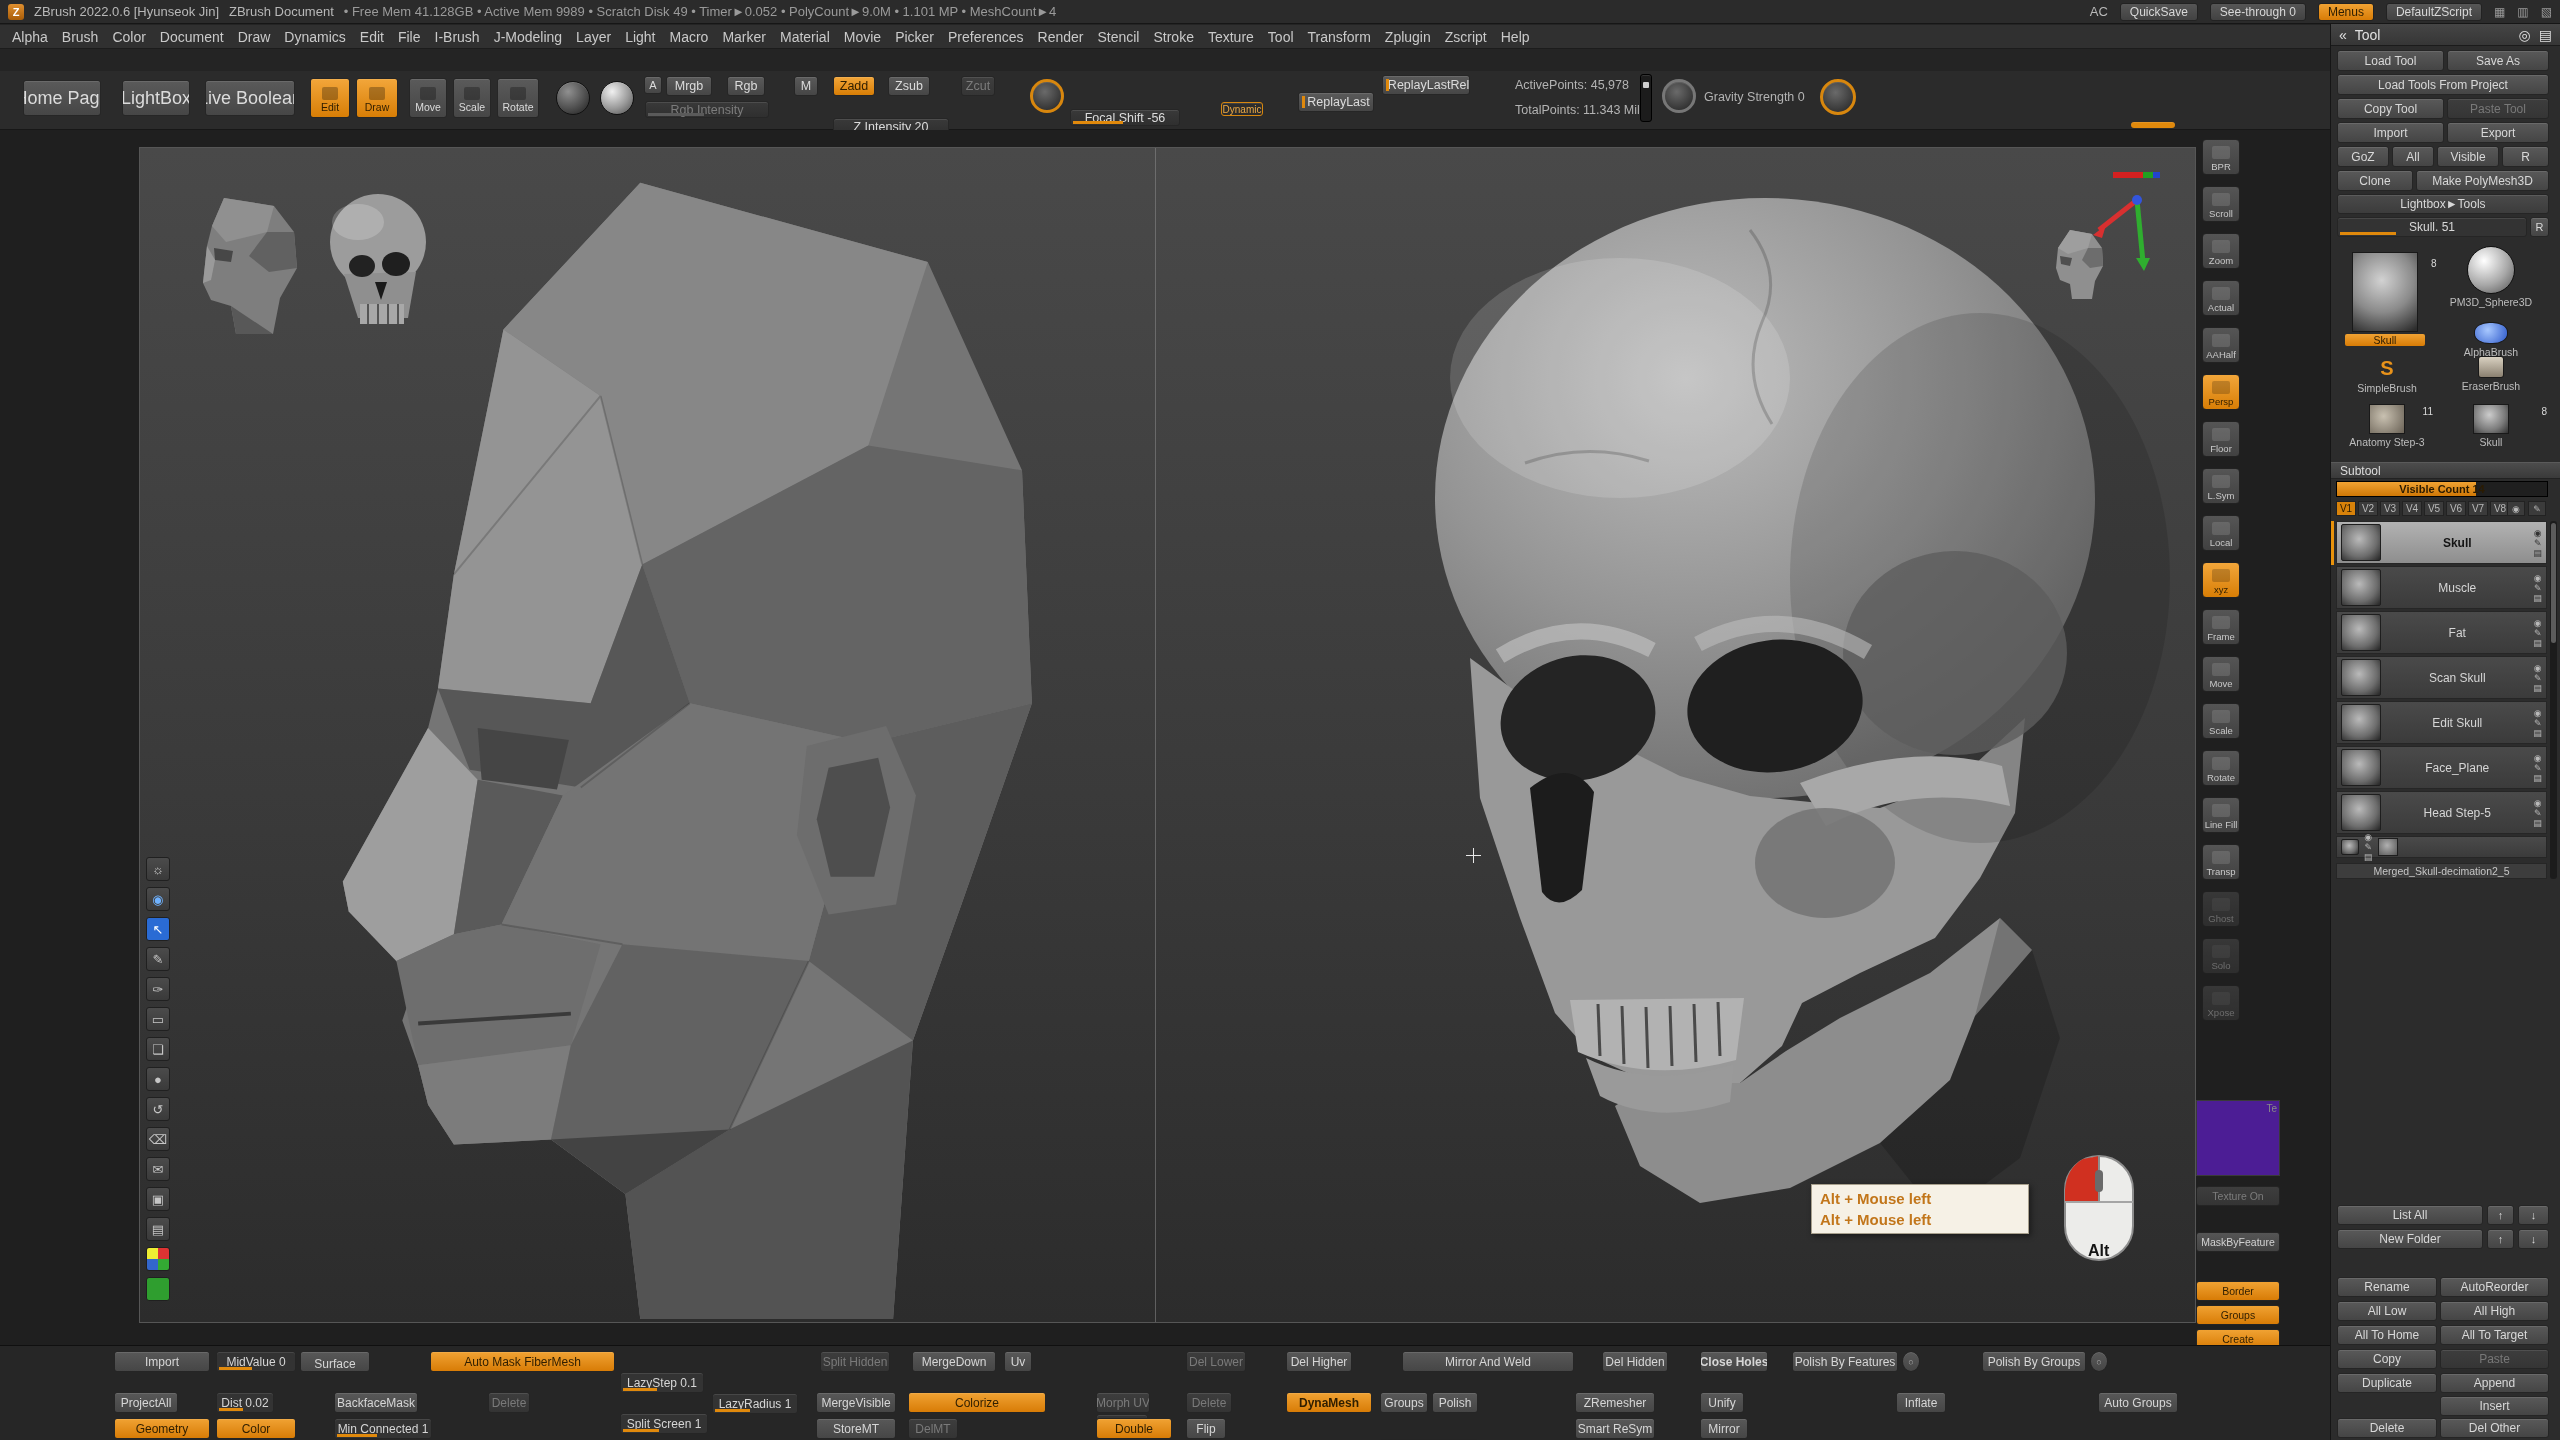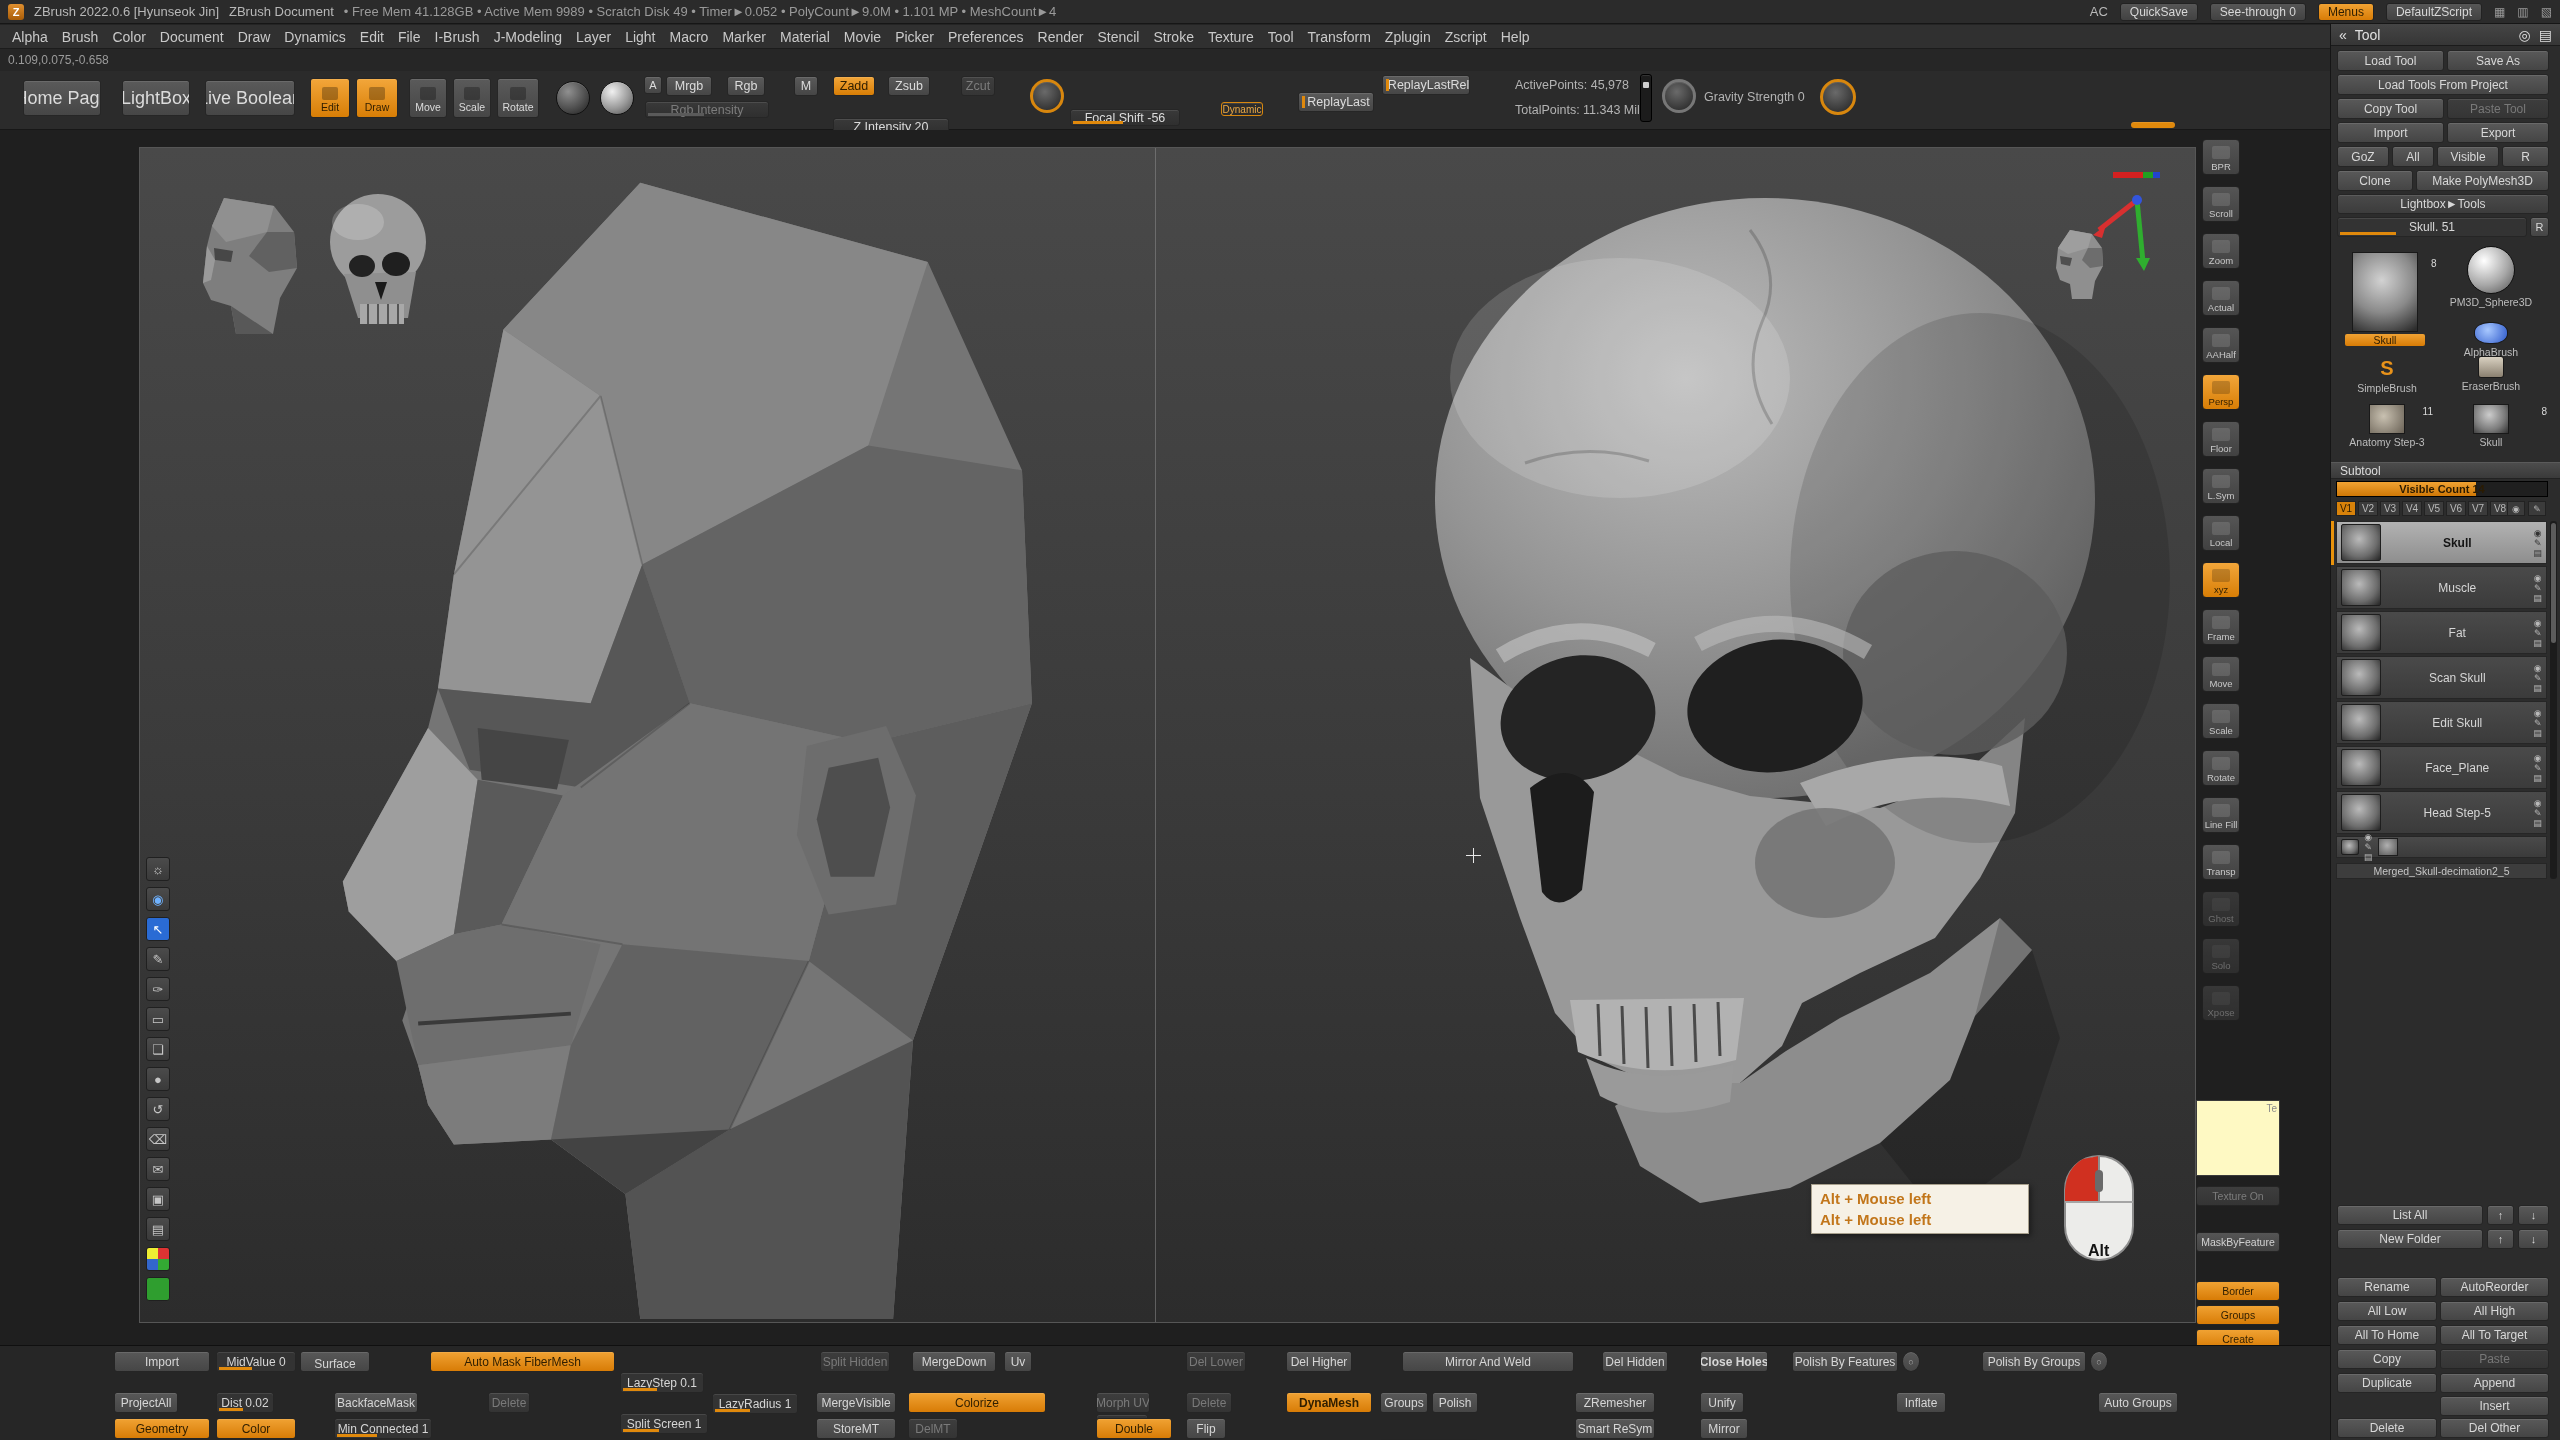--- a/index.html
+++ b/index.html
@@ -99,21 +99,21 @@
 #rightshelf{position:absolute;left:2202px;top:139px;width:40px}
 .rs-btn{width:38px;height:36px;margin-bottom:11px;background:linear-gradient(#555555,#414141);border:1px solid #222;border-radius:4px;font-size:9.5px;color:#c9c9c9;display:flex;flex-direction:column;align-items:center;justify-content:flex-end;padding-bottom:2px;white-space:nowrap;overflow:hidden}
 .rs-btn::before{content:"";width:18px;height:13px;margin-bottom:2px;background:rgba(255,255,255,.13);border-radius:2px}
 .rs-btn.orange{background:linear-gradient(#f2a63a,#d87e06);color:#2f1e00}
 .rs-btn.orange::before{background:rgba(0,0,0,.2)}
 .rs-btn.dim{opacity:.45}
 
 
 #righttray{position:absolute;inset:0;pointer-events:none}
 #righttray>*{pointer-events:auto}
-#texbox{position:absolute;left:2196px;top:1100px;width:84px;height:76px;background:#fef9c3;border:1px solid #3a3a3a;font-size:10px;color:#8a8a8a;display:flex;align-items:flex-start;justify-content:flex-end;padding:2px}
+#texbox{position:absolute;left:2196px;top:1100px;width:84px;height:76px;background:#4c1d95;border:1px solid #3a3a3a;font-size:10px;color:#8a8a8a;display:flex;align-items:flex-start;justify-content:flex-end;padding:2px}
 .rt-btn{position:absolute;left:2196px;width:84px;height:20px;background:linear-gradient(#555,#434343);border:1px solid #242424;border-radius:3px;font-size:10.5px;color:#d2d2d2;display:flex;align-items:center;justify-content:center;white-space:nowrap;overflow:hidden}
 .rt-btn.orange{background:linear-gradient(#f0a233,#d87c06);color:#2f1e00}
 .rt-btn.grayed{color:#7c7c7c;background:linear-gradient(#3d3d3d,#343434)}
 .rt-btn.sliderr{background:#303030;position:relative}
 .rt-btn.sliderr::after{content:"";position:absolute;left:2px;bottom:1px;height:3px;width:40%;background:#e0890c}
 
 
 #toolpanel{position:absolute;left:2330px;top:24px;width:230px;height:1416px;background:#2c2c2c;border-left:1px solid #151515}
 .tp-head{position:absolute;left:0;top:0;width:100%;height:22px;background:linear-gradient(#454545,#363636);border-bottom:1px solid #1b1b1b;display:flex;align-items:center;gap:8px;padding:0 8px;font-size:14px;color:#e0e0e0}
 .tp-head .spacer{margin-left:auto}
@@ -223,23 +223,20 @@
       <span class="menu-item">Stencil</span>
       <span class="menu-item">Stroke</span>
       <span class="menu-item">Texture</span>
       <span class="menu-item">Tool</span>
       <span class="menu-item">Transform</span>
       <span class="menu-item">Zplugin</span>
       <span class="menu-item">Zscript</span>
       <span class="menu-item">Help</span>
     </div>
 
-  <div id="coordrow">
-    <span>0.109,0.075,-0.658</span>
-  </div>
 
   <div id="shelf">
 
   <div class="sh tall" style="left: 23px; top: 9px; width: 78px; height: 36px;">
         <span>Home Page</span>
       </div>
       <div class="sh tall" style="left: 122px; top: 9px; width: 68px; height: 36px;">
         <span>LightBox</span>
       </div>
       <div class="sh tall" style="left: 205px; top: 9px; width: 90px; height: 36px;">

